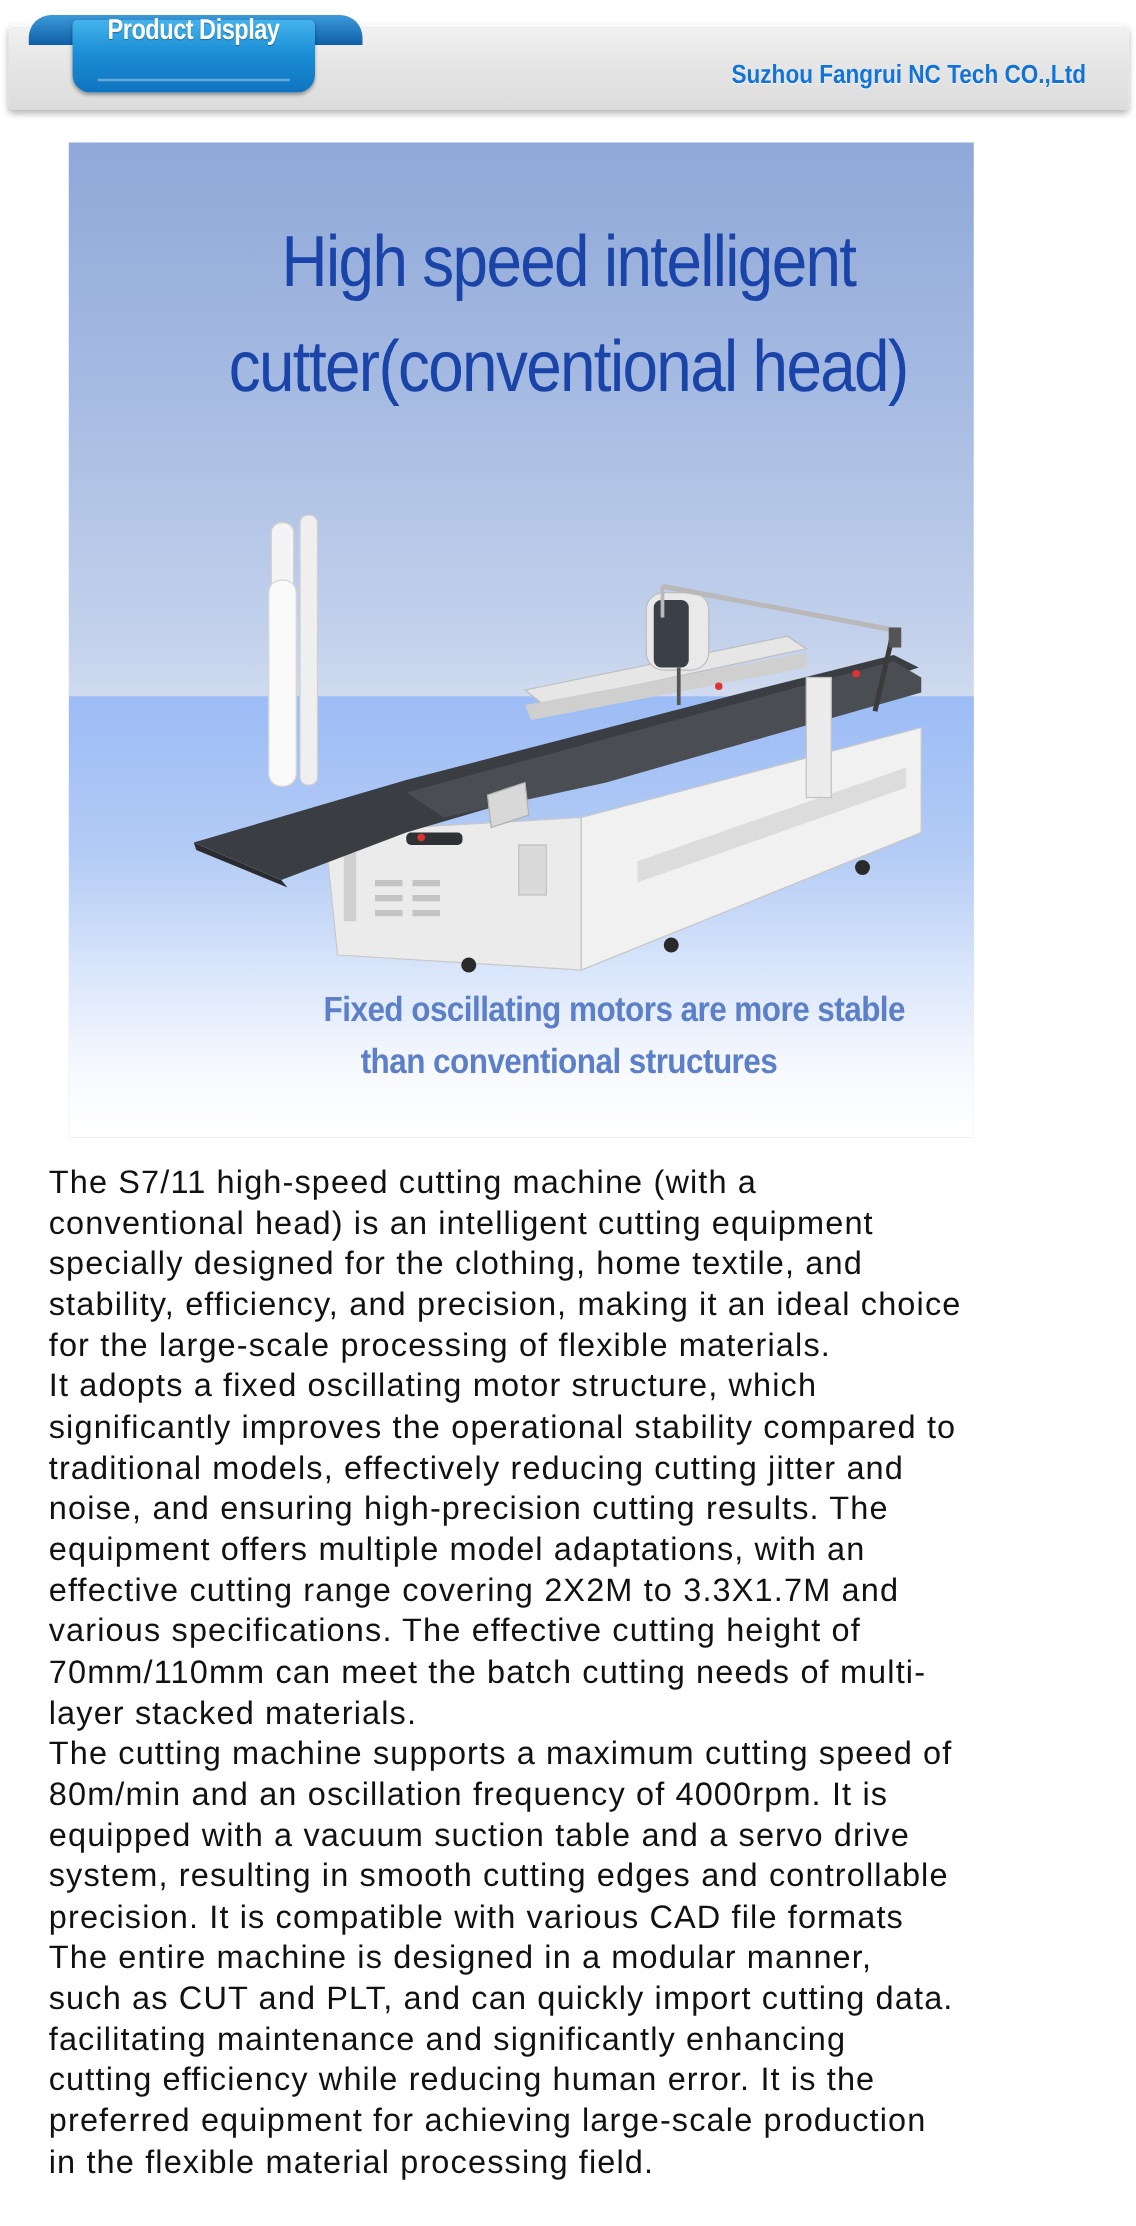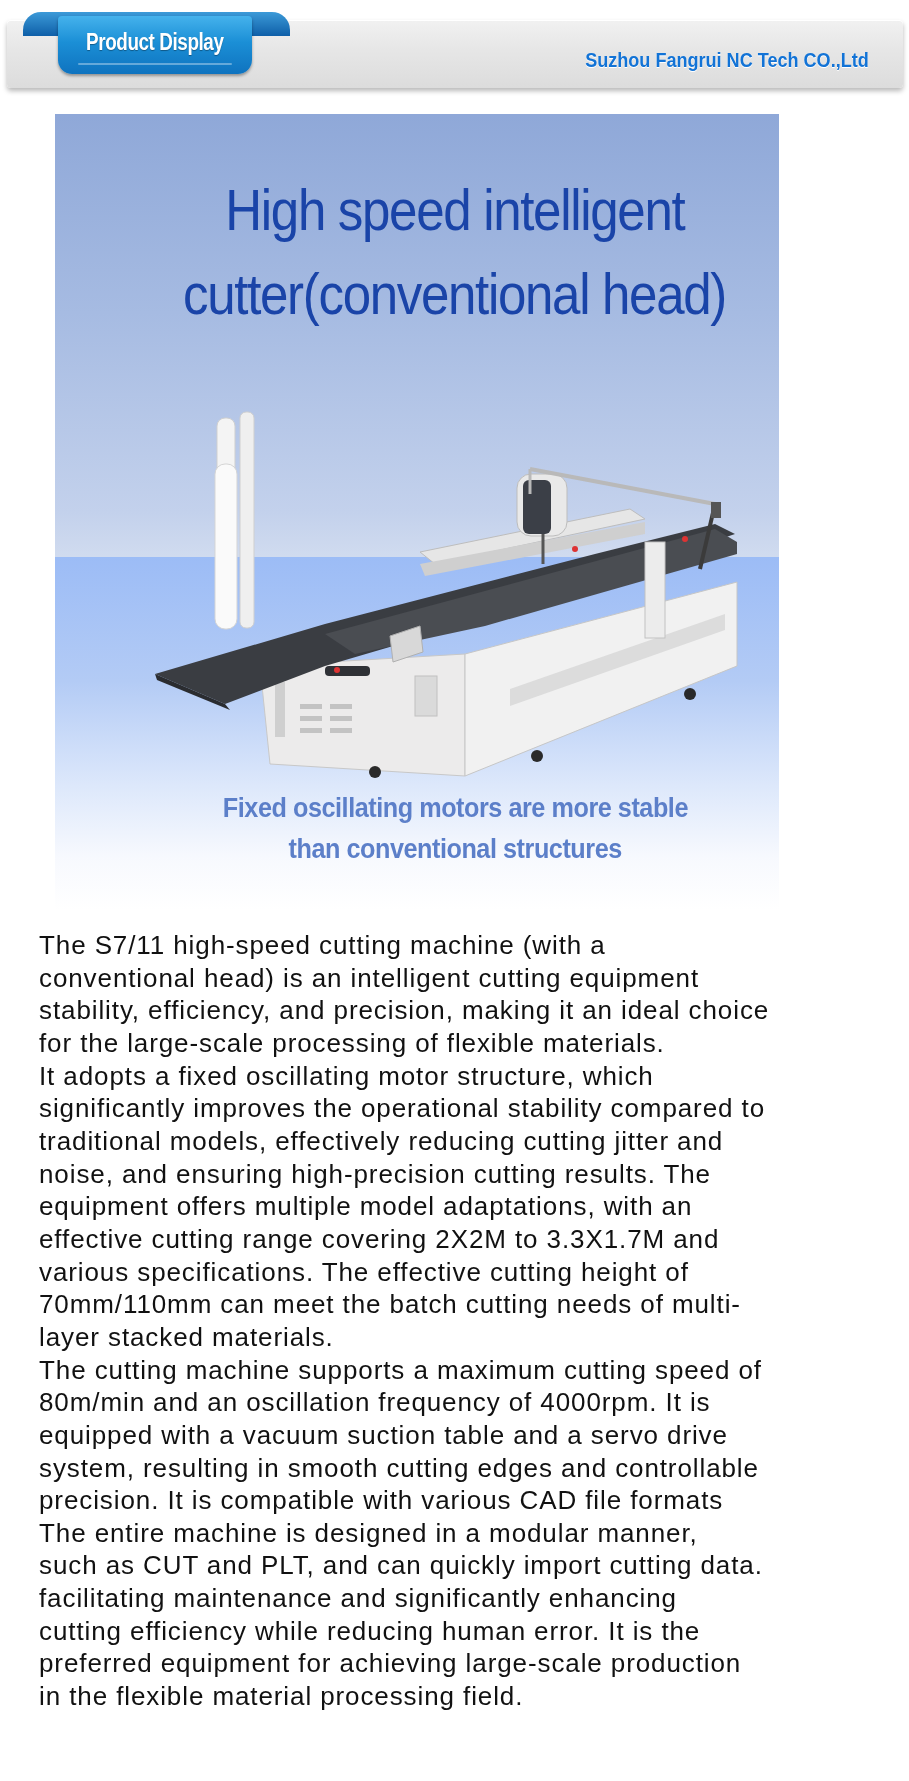--- a/index.html
+++ b/index.html
@@ -18,21 +18,21 @@
   .ribbon-fold {
     position: absolute; left: 23px; top: 12px; width: 267px; height: 24px;
     background: linear-gradient(#3c9ad8, #0e5fa8);
     border-radius: 18px 18px 0 0;
   }
   .ribbon {
     position: absolute; left: 58px; top: 16px; width: 194px; height: 58px;
     background: linear-gradient(#45b2ec 0%, #1b8fd6 45%, #0f73bf 100%);
     border-radius: 4px 4px 14px 14px;
     box-shadow: 0 2px 3px rgba(0,0,0,0.35);
-    display: flex; align-items: center; justify-content: center;
+    display: flex; align-items: flex-start; justify-content: center;
   }
   .ribbon::after {
     content: ""; position: absolute; left: 20px; right: 20px; bottom: 9px; height: 2px;
     background: rgba(255,255,255,0.35); border-radius: 2px;
   }
   .ribbon-label {
     color: #ffffff; font-weight: bold; font-size: 23px; letter-spacing: -0.5px;
     transform: scaleX(0.82); white-space: nowrap;
     text-shadow: 0 1px 1px rgba(0,0,0,0.35);
     margin-top: -6px;
@@ -141,31 +141,32 @@
     <rect x="200" y="262" width="45" height="10" rx="4" fill="#2f3136"></rect>
     <circle cx="212" cy="266" r="3" fill="#d33"></circle>
     <circle cx="450" cy="145" r="3" fill="#d33"></circle>
     <circle cx="560" cy="135" r="3" fill="#d33"></circle>
 
     <circle cx="250" cy="368" r="6" fill="#2a2a2a"></circle>
     <circle cx="412" cy="352" r="6" fill="#2a2a2a"></circle>
     <circle cx="565" cy="290" r="6" fill="#2a2a2a"></circle>
   </svg>
 
-  <div class="caption-line" style="top:678px;">
+  <div class="caption-line" style="top:678px;margin-left:36px;">
     <span>Fixed oscillating motors are more stable</span>
   </div>
   <div class="caption-line" style="top:719px;">
     <span>than conventional structures</span>
   </div>
 </div>
 
 <div class="description">
   <span class="line">The S7/11 high-speed cutting machine (with a</span>
   <span class="line">conventional head) is an intelligent cutting equipment</span>
+  <span class="line">specially designed for the clothing, home textile, and</span>
   <span class="line">stability, efficiency, and precision, making it an ideal choice</span>
   <span class="line">for the large-scale processing of flexible materials.</span>
   <span class="line">It adopts a fixed oscillating motor structure, which</span>
   <span class="line">significantly improves the operational stability compared to</span>
   <span class="line">traditional models, effectively reducing cutting jitter and</span>
   <span class="line">noise, and ensuring high-precision cutting results. The</span>
   <span class="line">equipment offers multiple model adaptations, with an</span>
   <span class="line">effective cutting range covering 2X2M to 3.3X1.7M and</span>
   <span class="line">various specifications. The effective cutting height of</span>
   <span class="line">70mm/110mm can meet the batch cutting needs of multi-</span>

